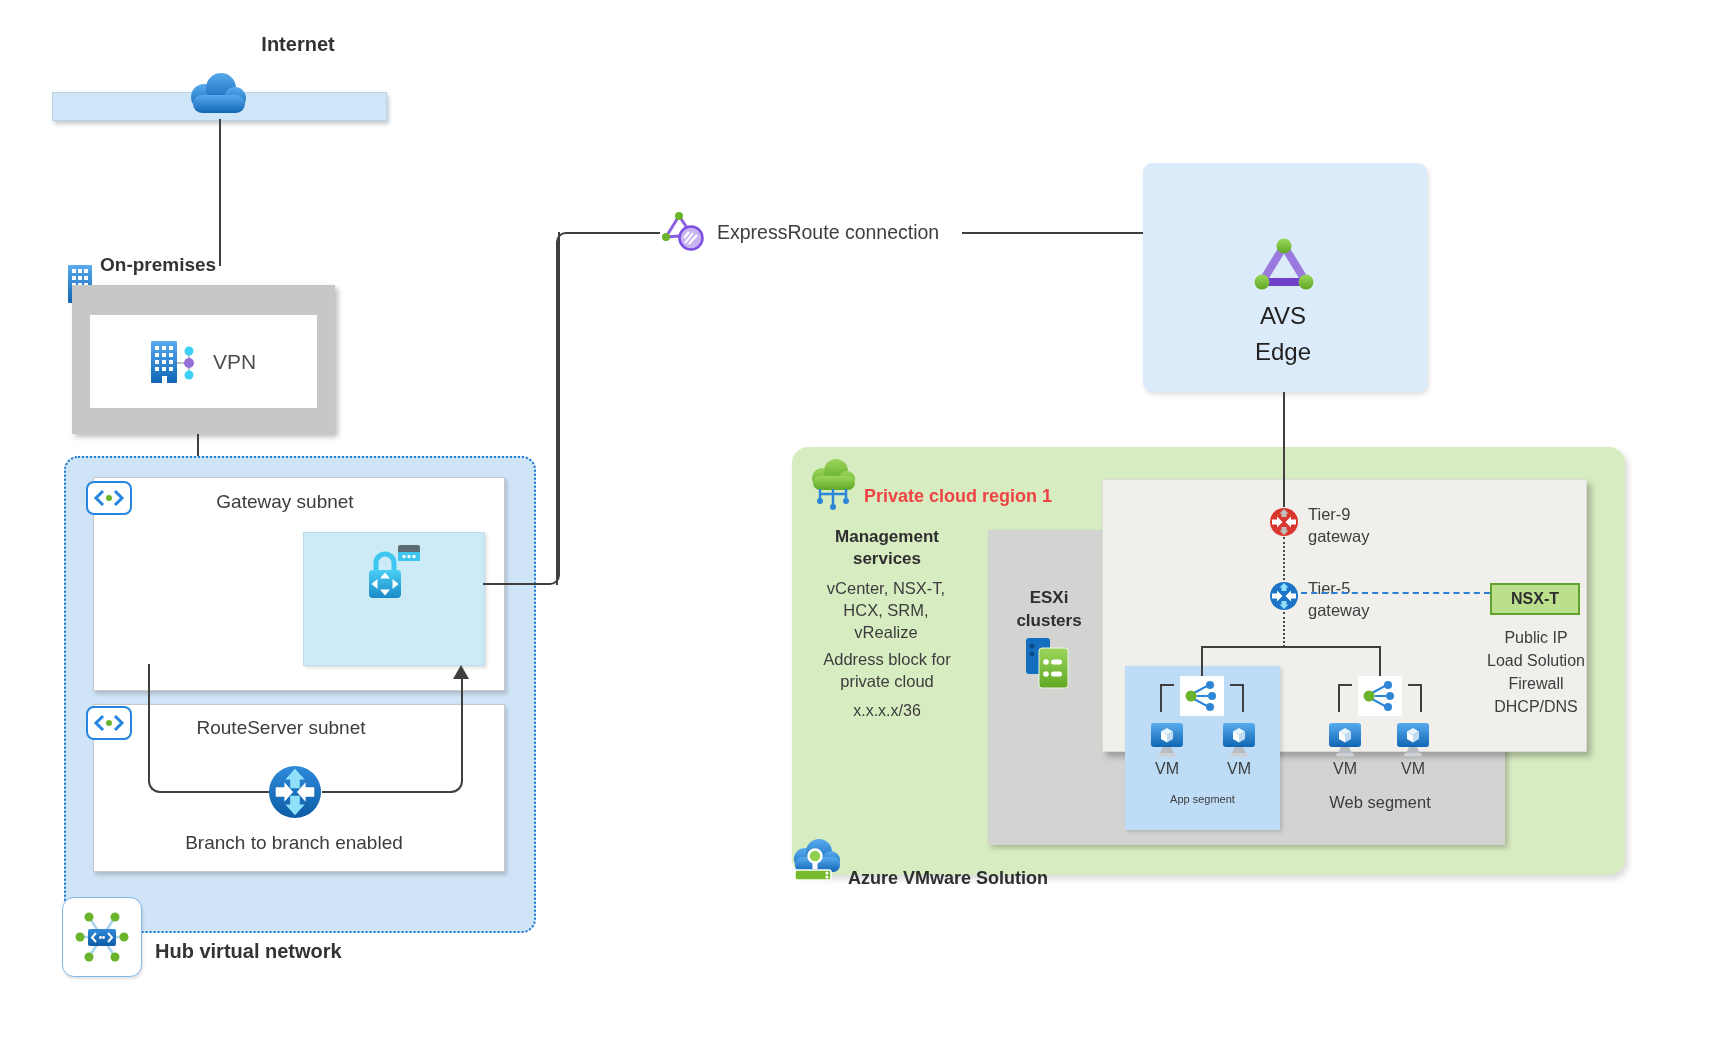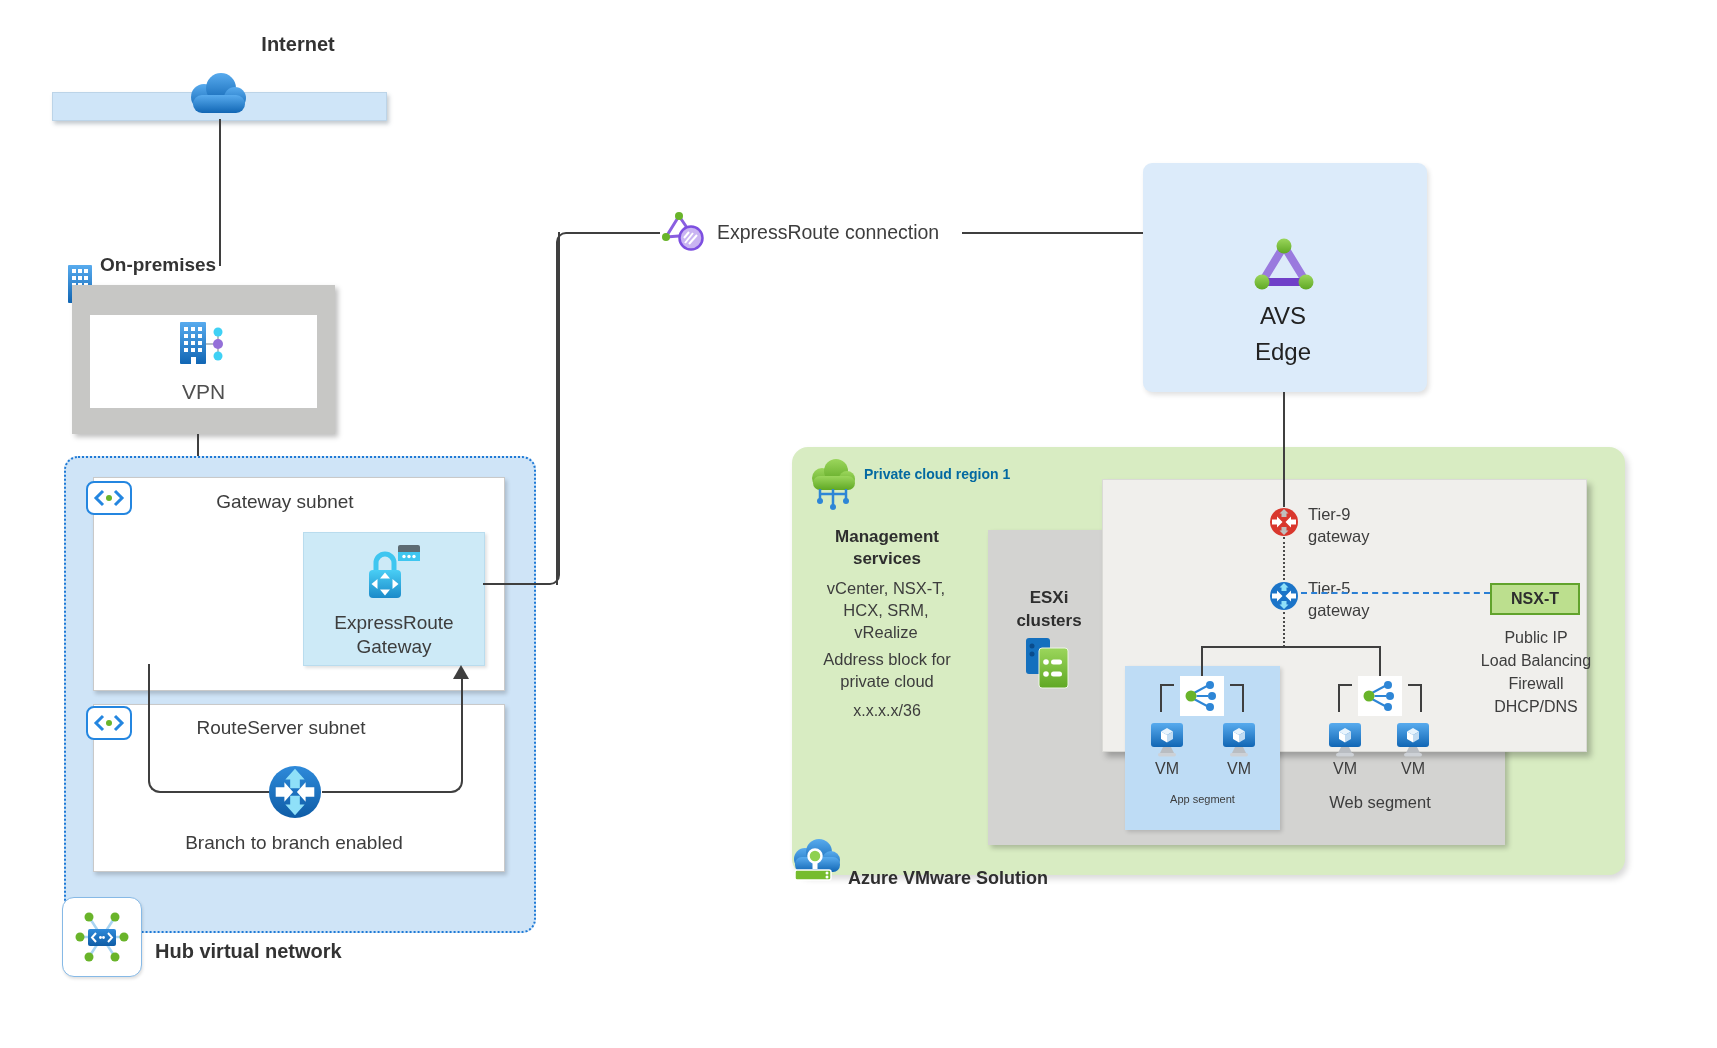--- a/index.html
+++ b/index.html
@@ -85,21 +85,21 @@
         <rect x="10" y="11" width="4" height="4"></rect>
         <rect x="16" y="11" width="4" height="4"></rect>
     <rect x="4" y="18" width="4" height="4"></rect>
         <rect x="10" y="18" width="4" height="4"></rect>
         <rect x="16" y="18" width="4" height="4"></rect>
     <rect x="10" y="30" width="5" height="8"></rect>
       </g>
   </svg>
   <div class="lbl bold" style="left:100px;top:254px;font-size:19px;color:#333">On-premises</div>
   <div class="abs onprem-box" style="left:72px;top:285px;width:263px;height:149px;"></div>
-  <div class="abs onprem-inner" style="left:90px;top:315px;width:227px;height:93px;flex-direction:column;">
+  <div class="abs onprem-inner" style="left:90px;top:315px;width:227px;height:93px;">
     <svg width="48" height="46" viewBox="0 0 48 46">
       <rect x="0" y="2" width="26" height="42" rx="1" fill="url(#gBlue)"></rect>
       <g fill="#fff">
           <rect x="4" y="7" width="4" height="4"></rect>
           <rect x="11" y="7" width="4" height="4"></rect>
           <rect x="18" y="7" width="4" height="4"></rect>
       <rect x="4" y="14" width="4" height="4"></rect>
           <rect x="11" y="14" width="4" height="4"></rect>
           <rect x="18" y="14" width="4" height="4"></rect>
       <rect x="4" y="21" width="4" height="4"></rect>
@@ -141,21 +141,20 @@
         <circle cx="48" cy="13.5" r="1.7" fill="#fff"></circle>
       <path d="M10 28 v-8 a9 9 0 0 1 18 0 v8" fill="none" stroke="#3fc6f0" stroke-width="5"></path>
       <rect x="3" y="27" width="32" height="28" rx="4" fill="url(#gCyan)"></rect>
       <g fill="#fff">
           <polygon points="19,29.5 14,35.5 24,35.5"></polygon>
           <polygon points="19,52.5 14,46.5 24,46.5"></polygon>
       <polygon points="5.5,41 11.5,36 11.5,46"></polygon>
           <polygon points="32.5,41 26.5,36 26.5,46"></polygon>
         </g>
     </svg>
-    <div class="gw-label">ExpressRoute Gateway</div>
   </div>
 
   <div class="abs white-box" style="left:93px;top:704px;width:410px;height:166px;"></div>
   <svg class="abs" style="left:86px;top:706px" width="46" height="34" viewBox="0 0 46 34">
     <rect x="1" y="1" width="44" height="32" rx="7" fill="#fff" stroke="#2486e0" stroke-width="2"></rect>
     <polyline points="17,10 10,17 17,24" fill="none" stroke="#2486e0" stroke-width="3"></polyline>
     <polyline points="29,10 36,17 29,24" fill="none" stroke="#2486e0" stroke-width="3"></polyline>
     <circle cx="23" cy="17" r="3" fill="#69b42a"></circle>
   </svg>
   <div class="lbl ctr subnet-title" style="left:166px;top:717px;width:230px;">RouteServer subnet</div>
@@ -238,21 +237,21 @@
         <line x1="27" y1="33" x2="27" y2="49"></line>
         <line x1="40" y1="33" x2="40" y2="43"></line>
         <line x1="14" y1="38" x2="40" y2="38"></line>
       </g>
     <g fill="#2e86d6">
         <circle cx="14" cy="45" r="3"></circle>
         <circle cx="40" cy="45" r="3"></circle>
         <circle cx="27" cy="51" r="3"></circle>
       </g>
   </svg>
-  <div class="lbl bold" style="left:864px;top:466px;font-size:14px;color:#0369a1;z-index:5">Private cloud region 1</div>
+  <div class="lbl bold" style="left:864px;top:486px;font-size:18px;color:#ef4444;z-index:5">Private cloud region 1</div>
 
   <div class="lbl bold ctr" style="left:827px;top:526px;width:120px;font-size:17px;line-height:22px;color:#2e2e2e;z-index:5">Management services</div>
   <div class="lbl ctr" style="left:810px;top:577px;width:152px;font-size:16.5px;line-height:22px;z-index:5">vCenter, NSX-T, HCX, SRM, vRealize</div>
   <div class="lbl ctr" style="left:821px;top:648px;width:132px;font-size:16.5px;line-height:22px;z-index:5">Address block for private cloud</div>
   <div class="lbl ctr" style="left:821px;top:702px;width:132px;font-size:16px;z-index:5">x.x.x.x/36</div>
 
   <div class="abs grey-panel" style="left:988px;top:530px;width:517px;height:315px;z-index:2;"></div>
   <div class="abs light-panel" style="left:1102px;top:479px;width:483px;height:271px;z-index:3;"></div>
 
   <div class="lbl bold ctr" style="left:1004px;top:586px;width:90px;font-size:17px;line-height:23px;color:#2e2e2e;z-index:5">ESXi clusters</div>
@@ -283,21 +282,21 @@
     <polygon points="12.5,20 12.5,23.5 10.5,23.5 15,28 19.5,23.5 17.5,23.5 17.5,20" fill="#8fe0f8"></polygon>
     <polygon points="3,12.5 8,12.5 8,9.5 13.5,15 8,20.5 8,17.5 3,17.5" fill="#fff"></polygon>
     <polygon points="27,12.5 22,12.5 22,9.5 16.5,15 22,20.5 22,17.5 27,17.5" fill="#fff"></polygon>
   </svg>
   <div class="lbl" style="left:1308px;top:577px;width:76px;font-size:16.5px;line-height:22px;z-index:5">Tier-5 gateway</div>
 
   <div class="dash-blue" style="left:1301px;top:592px;width:189px;z-index:5"></div>
   <div class="abs nsxt-box" style="left:1490px;top:583px;width:86px;height:28px;z-index:5">NSX-T</div>
   <div class="abs" style="left:1460px;top:626px;width:152px;z-index:5">
     <div class="nsxt-line">Public IP</div>
-    <div class="nsxt-line">Load Balancing</div>
+    <div class="nsxt-line">Load Solution</div>
     <div class="nsxt-line">Firewall</div>
     <div class="nsxt-line">DHCP/DNS</div>
   </div>
 
   <div class="dotted-v" style="left:1283px;top:612px;height:35px;z-index:5"></div>
   <div class="line" style="left:1201px;top:646px;width:180px;height:2px;z-index:5"></div>
   <div class="line" style="left:1201px;top:646px;width:2px;height:32px;z-index:5"></div>
   <div class="line" style="left:1379px;top:646px;width:2px;height:32px;z-index:5"></div>
 
   <div class="abs app-box" style="left:1125px;top:666px;width:155px;height:164px;z-index:4;"></div>

